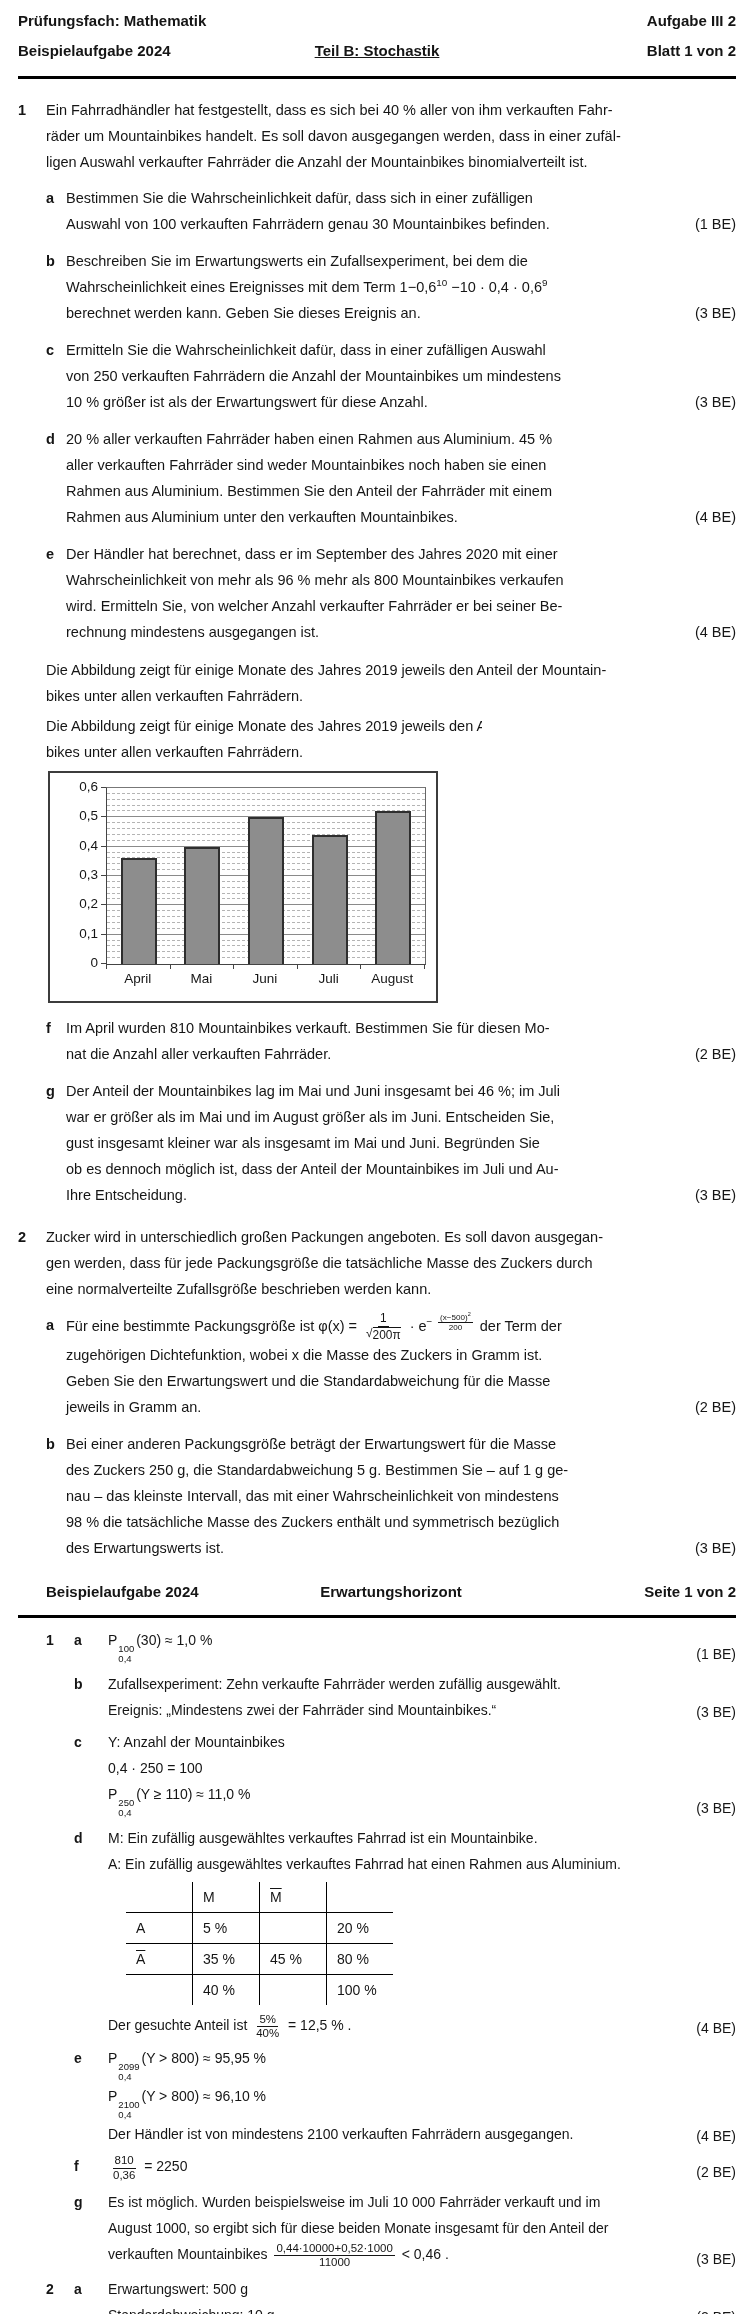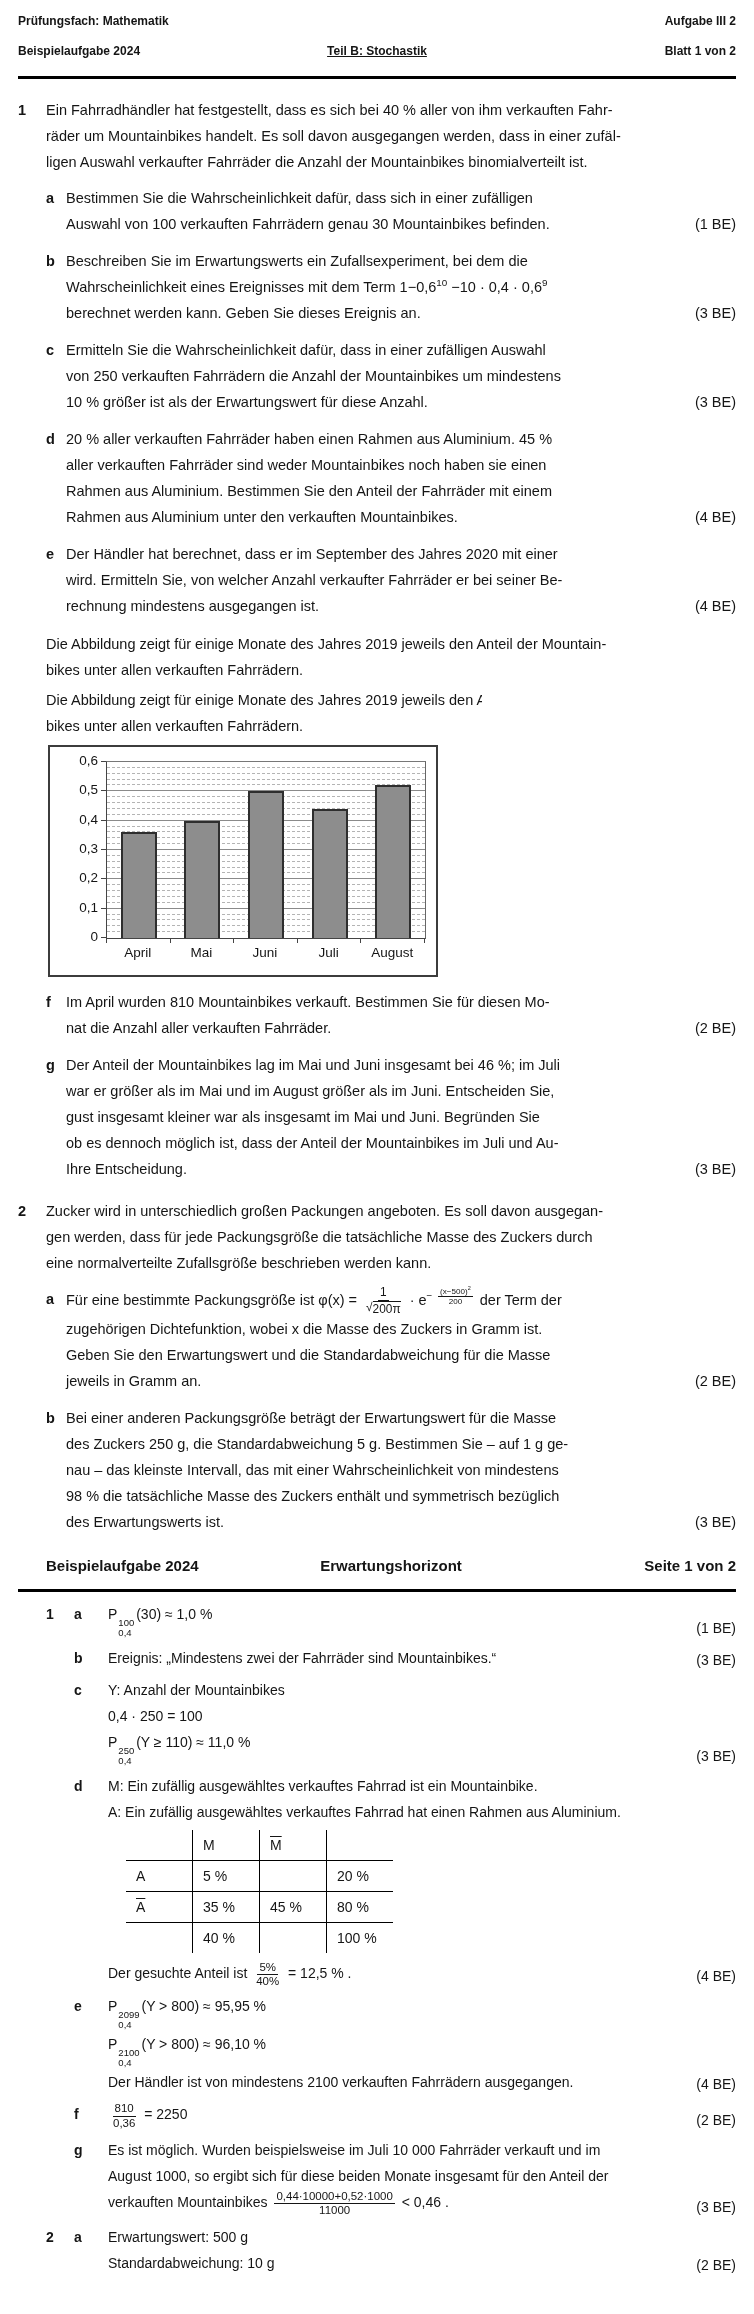--- a/index.html
+++ b/index.html
@@ -2,21 +2,21 @@
 <html><head>
 <meta charset="utf-8">
 <style>
   html,body{margin:0;padding:0;background:#fff;}
   body{width:754px;height:2314px;overflow:hidden;box-sizing:border-box;
        padding:6px 18px 0 18px;
        font-family:"Liberation Sans","DejaVu Sans",sans-serif;
        font-size:14.5px;line-height:26px;color:#151515;}
   
   .doc-header{border-bottom:3px solid #000;padding-bottom:10px;}
-  .hdr-row{display:grid;grid-template-columns:1fr auto 1fr;font-weight:bold;font-size:12px;line-height:30px;}
+  .hdr-row{display:grid;grid-template-columns:1fr auto 1fr;font-weight:bold;font-size:15px;line-height:30px;}
   .hdr-left{text-align:left;}
   .hdr-center{text-align:center;}
   .hdr-right{text-align:right;}
   .underlined{text-decoration:underline;}
   .sol-header{margin-top:16px;border-bottom:3px solid #000;padding:0 0 8px 28px;}
   .sol-header .hdr-row{font-size:15px;}
   
   .t-intro{display:grid;grid-template-columns:28px 1fr;margin:18px 0 10px 0;}
   .t-num{font-weight:bold;}
   .t-item{display:grid;grid-template-columns:28px 20px 1fr 64px;margin-bottom:11px;position:relative;}
@@ -130,20 +130,21 @@
       <div class="line">Rahmen aus Aluminium unter den verkauften Mountainbikes.</div>
     </div>
   <span class="t-be">(4 BE)</span>
 </div>
 
 <div class="t-item">
   <span></span>
   <span class="t-letter">e</span>
   <div>
       <div class="line">Der Händler hat berechnet, dass er im September des Jahres 2020 mit einer</div>
+      <div class="line">Wahrscheinlichkeit von mehr als 96 % mehr als 800 Mountainbikes verkaufen</div>
       <div class="line">wird. Ermitteln Sie, von welcher Anzahl verkaufter Fahrräder er bei seiner Be-</div>
       <div class="line">rechnung mindestens ausgegangen ist.</div>
     </div>
   <span class="t-be">(4 BE)</span>
 </div>
 
 <div class="caption">
     <div class="line">Die Abbildung zeigt für einige Monate des Jahres 2019 jeweils den Anteil der Mountain-</div>
     <div class="line">bikes unter allen verkauften Fahrrädern.</div>
   </div>
@@ -302,20 +303,21 @@
             <span>0,4</span>
           </span>(30) ≈ 1,0 %</div>
       </div>
     <span class="t-be">(1 BE)</span>
   </div>
 
   <div class="s-item">
     <span></span>
     <span class="s-letter">b</span>
     <div>
+        <div class="line">Zufallsexperiment: Zehn verkaufte Fahrräder werden zufällig ausgewählt.</div>
         <div class="line">Ereignis: „Mindestens zwei der Fahrräder sind Mountainbikes.“</div>
       </div>
     <span class="t-be">(3 BE)</span>
   </div>
 
   <div class="s-item">
     <span></span>
     <span class="s-letter">c</span>
     <div>
         <div class="line">Y: Anzahl der Mountainbikes</div>

